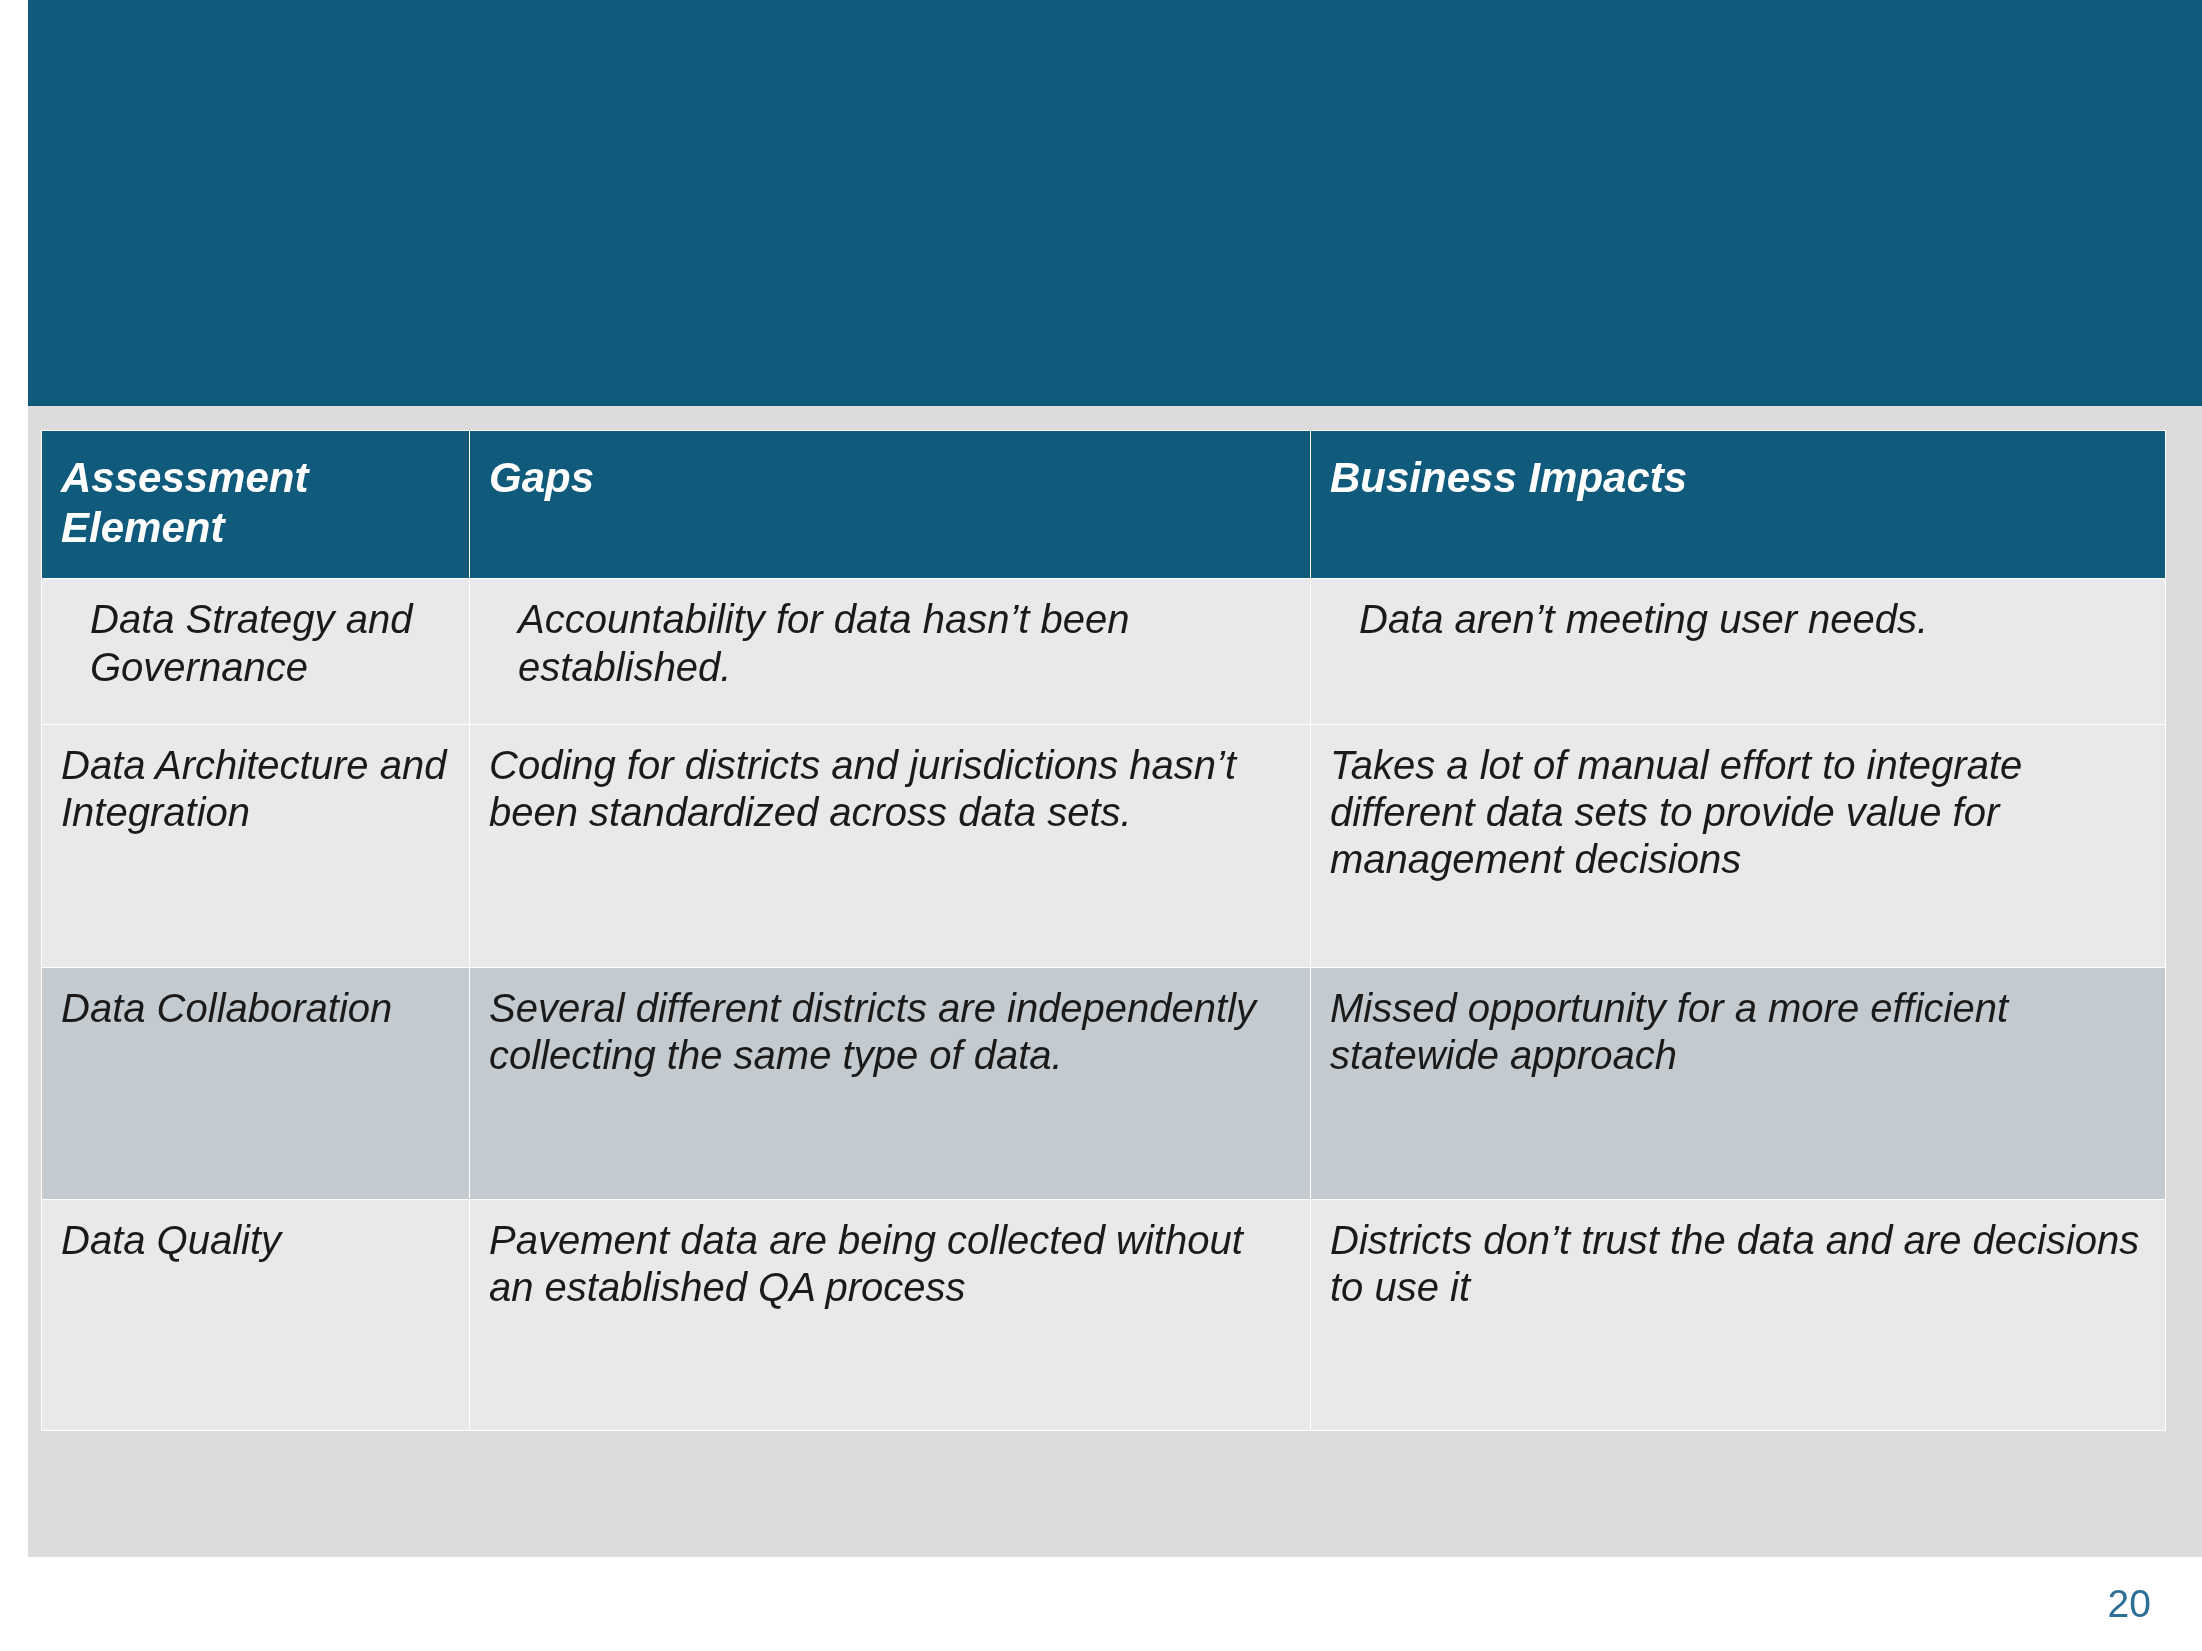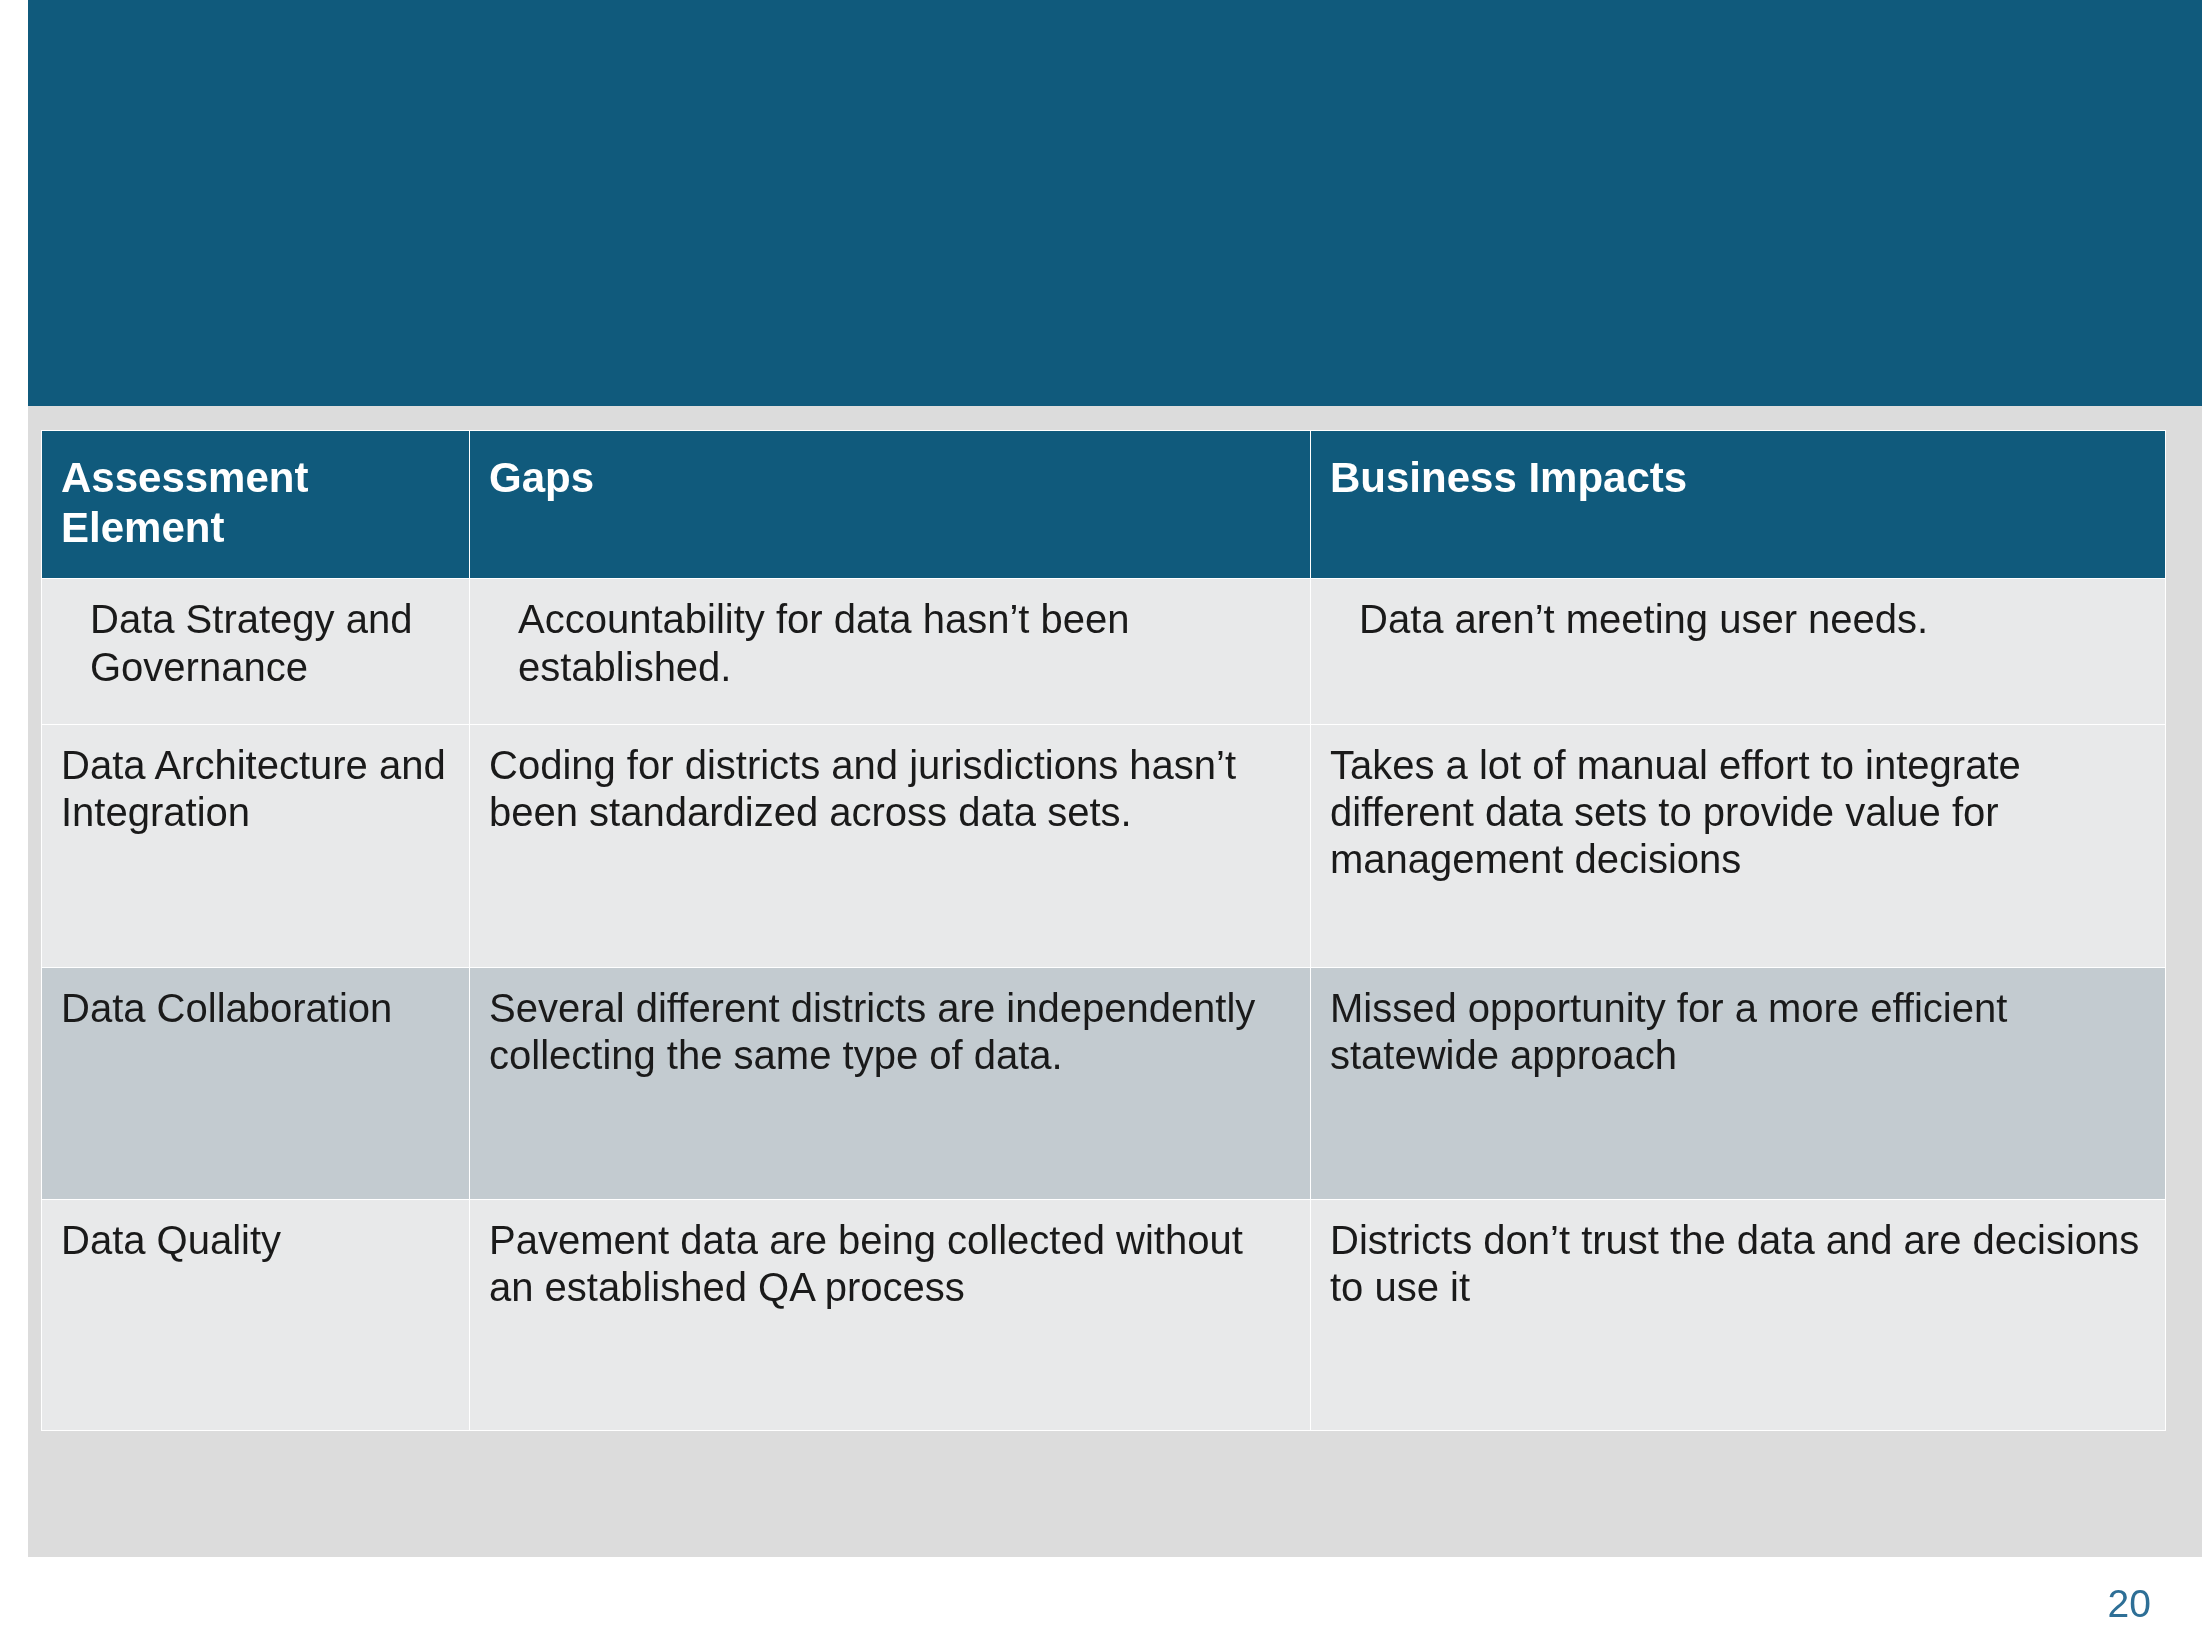--- a/index.html
+++ b/index.html
@@ -45,20 +45,21 @@
     top: 406px;
     width: 2174px;
     height: 1151px;
     background: #DCDCDC;
   }
   .table-wrap {
     position: absolute;
     left: 41px;
     top: 430px;
     width: 2123px;
+    font-style: italic;
   }
   table.gaps {
     border-collapse: collapse;
     width: 2123px;
     table-layout: fixed;
   }
   table.gaps col.c1 { width: 428px; }
   table.gaps col.c2 { width: 841px; }
   table.gaps col.c3 { width: 855px; }
 

